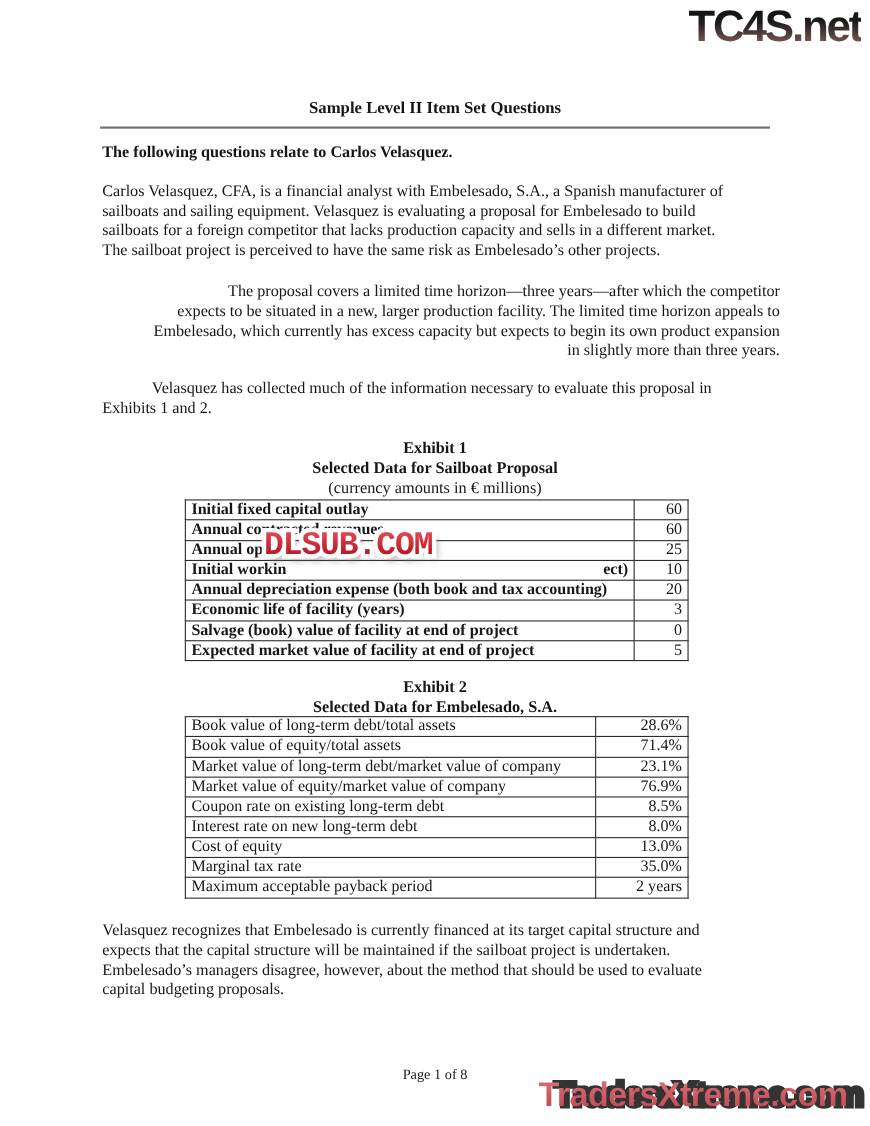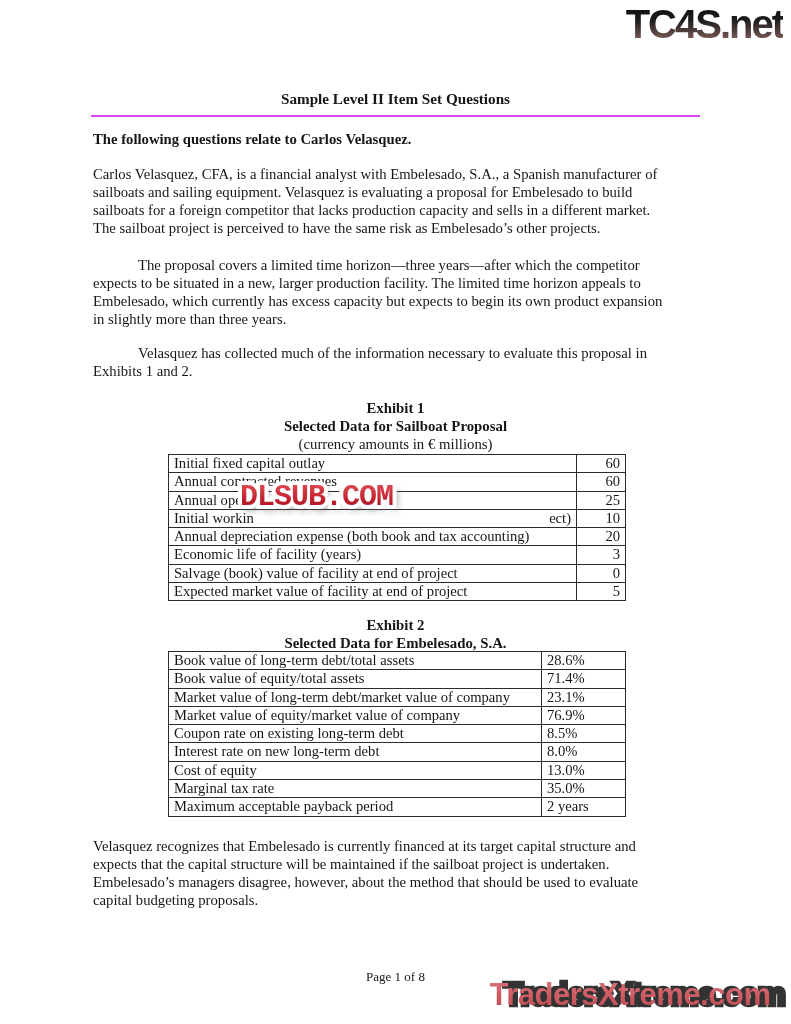--- a/index.html
+++ b/index.html
@@ -19,37 +19,37 @@
     font-weight:bold;font-size:40px;letter-spacing:-2px;
     background:linear-gradient(180deg,#0d0d0d 0%,#1c1c1c 40%,#6e524e 78%,#9c7a74 100%);
     -webkit-background-clip:text;background-clip:text;
     color:transparent;
     text-shadow:0 0 0 transparent;
   }
   
   .title-band{
     position:absolute;top:90px;left:91px;width:609px;
     text-align:center;
-    border-bottom:2px solid #d946ef;
+    border-bottom:2px solid #737373;
     padding-bottom:7px;
   }
   .title-band .doc-title{font-weight:bold;font-size:15.2px;}
   
   .intro-heading{
     position:absolute;top:131px;left:93px;width:612px;
     font-weight:bold;font-size:14.7px;
   }
   .para{
     position:absolute;left:93px;width:616px;
     font-size:14.7px;line-height:17.9px;
     white-space:pre-line;
   }
   .para.indent{text-indent:45px;}
   .p1{top:166px;}
-  .p2{top:257px;}
+  .p2{top:257px;text-align:right;}
   .p3{top:345px;}
   .closing{top:838px;}
   
   .ex-head{
     position:absolute;left:91px;width:609px;
     text-align:center;font-size:14.8px;line-height:18px;
   }
   .ex1-head{top:399px;}
   .ex2-head{top:616px;}
   .ex-head .b{font-weight:bold;display:block;}
@@ -62,24 +62,24 @@
     table-layout:fixed;
   }
   .t1{top:454px;}
   .t2{top:651px;border-radius:31px;}
   table.exh td{
     border:1px solid #2b2b2b;
     height:17.3px;line-height:17.3px;
     padding:0 5px;
     overflow:hidden;white-space:nowrap;
   }
-  .t1 td.lbl{width:397px;}
+  .t1 td.lbl{width:397px;font-weight:bold;}
   .t1 td.val{width:38px;text-align:right;}
   .t2 td.lbl{width:362px;}
-  .t2 td.val{width:73px;text-align:left;}
+  .t2 td.val{width:73px;text-align:right;}
   .frag-right{float:right;}
   
   .wm{
     position:absolute;left:240px;top:480px;width:312px;height:56px;
     text-align:left;
     font-family:Liberation Mono, monospace;
     font-weight:bold;font-size:30px;letter-spacing:-1px;
     pointer-events:none;
   }
   .wm .layer{position:absolute;left:0;top:0;width:100%;white-space:nowrap;}

